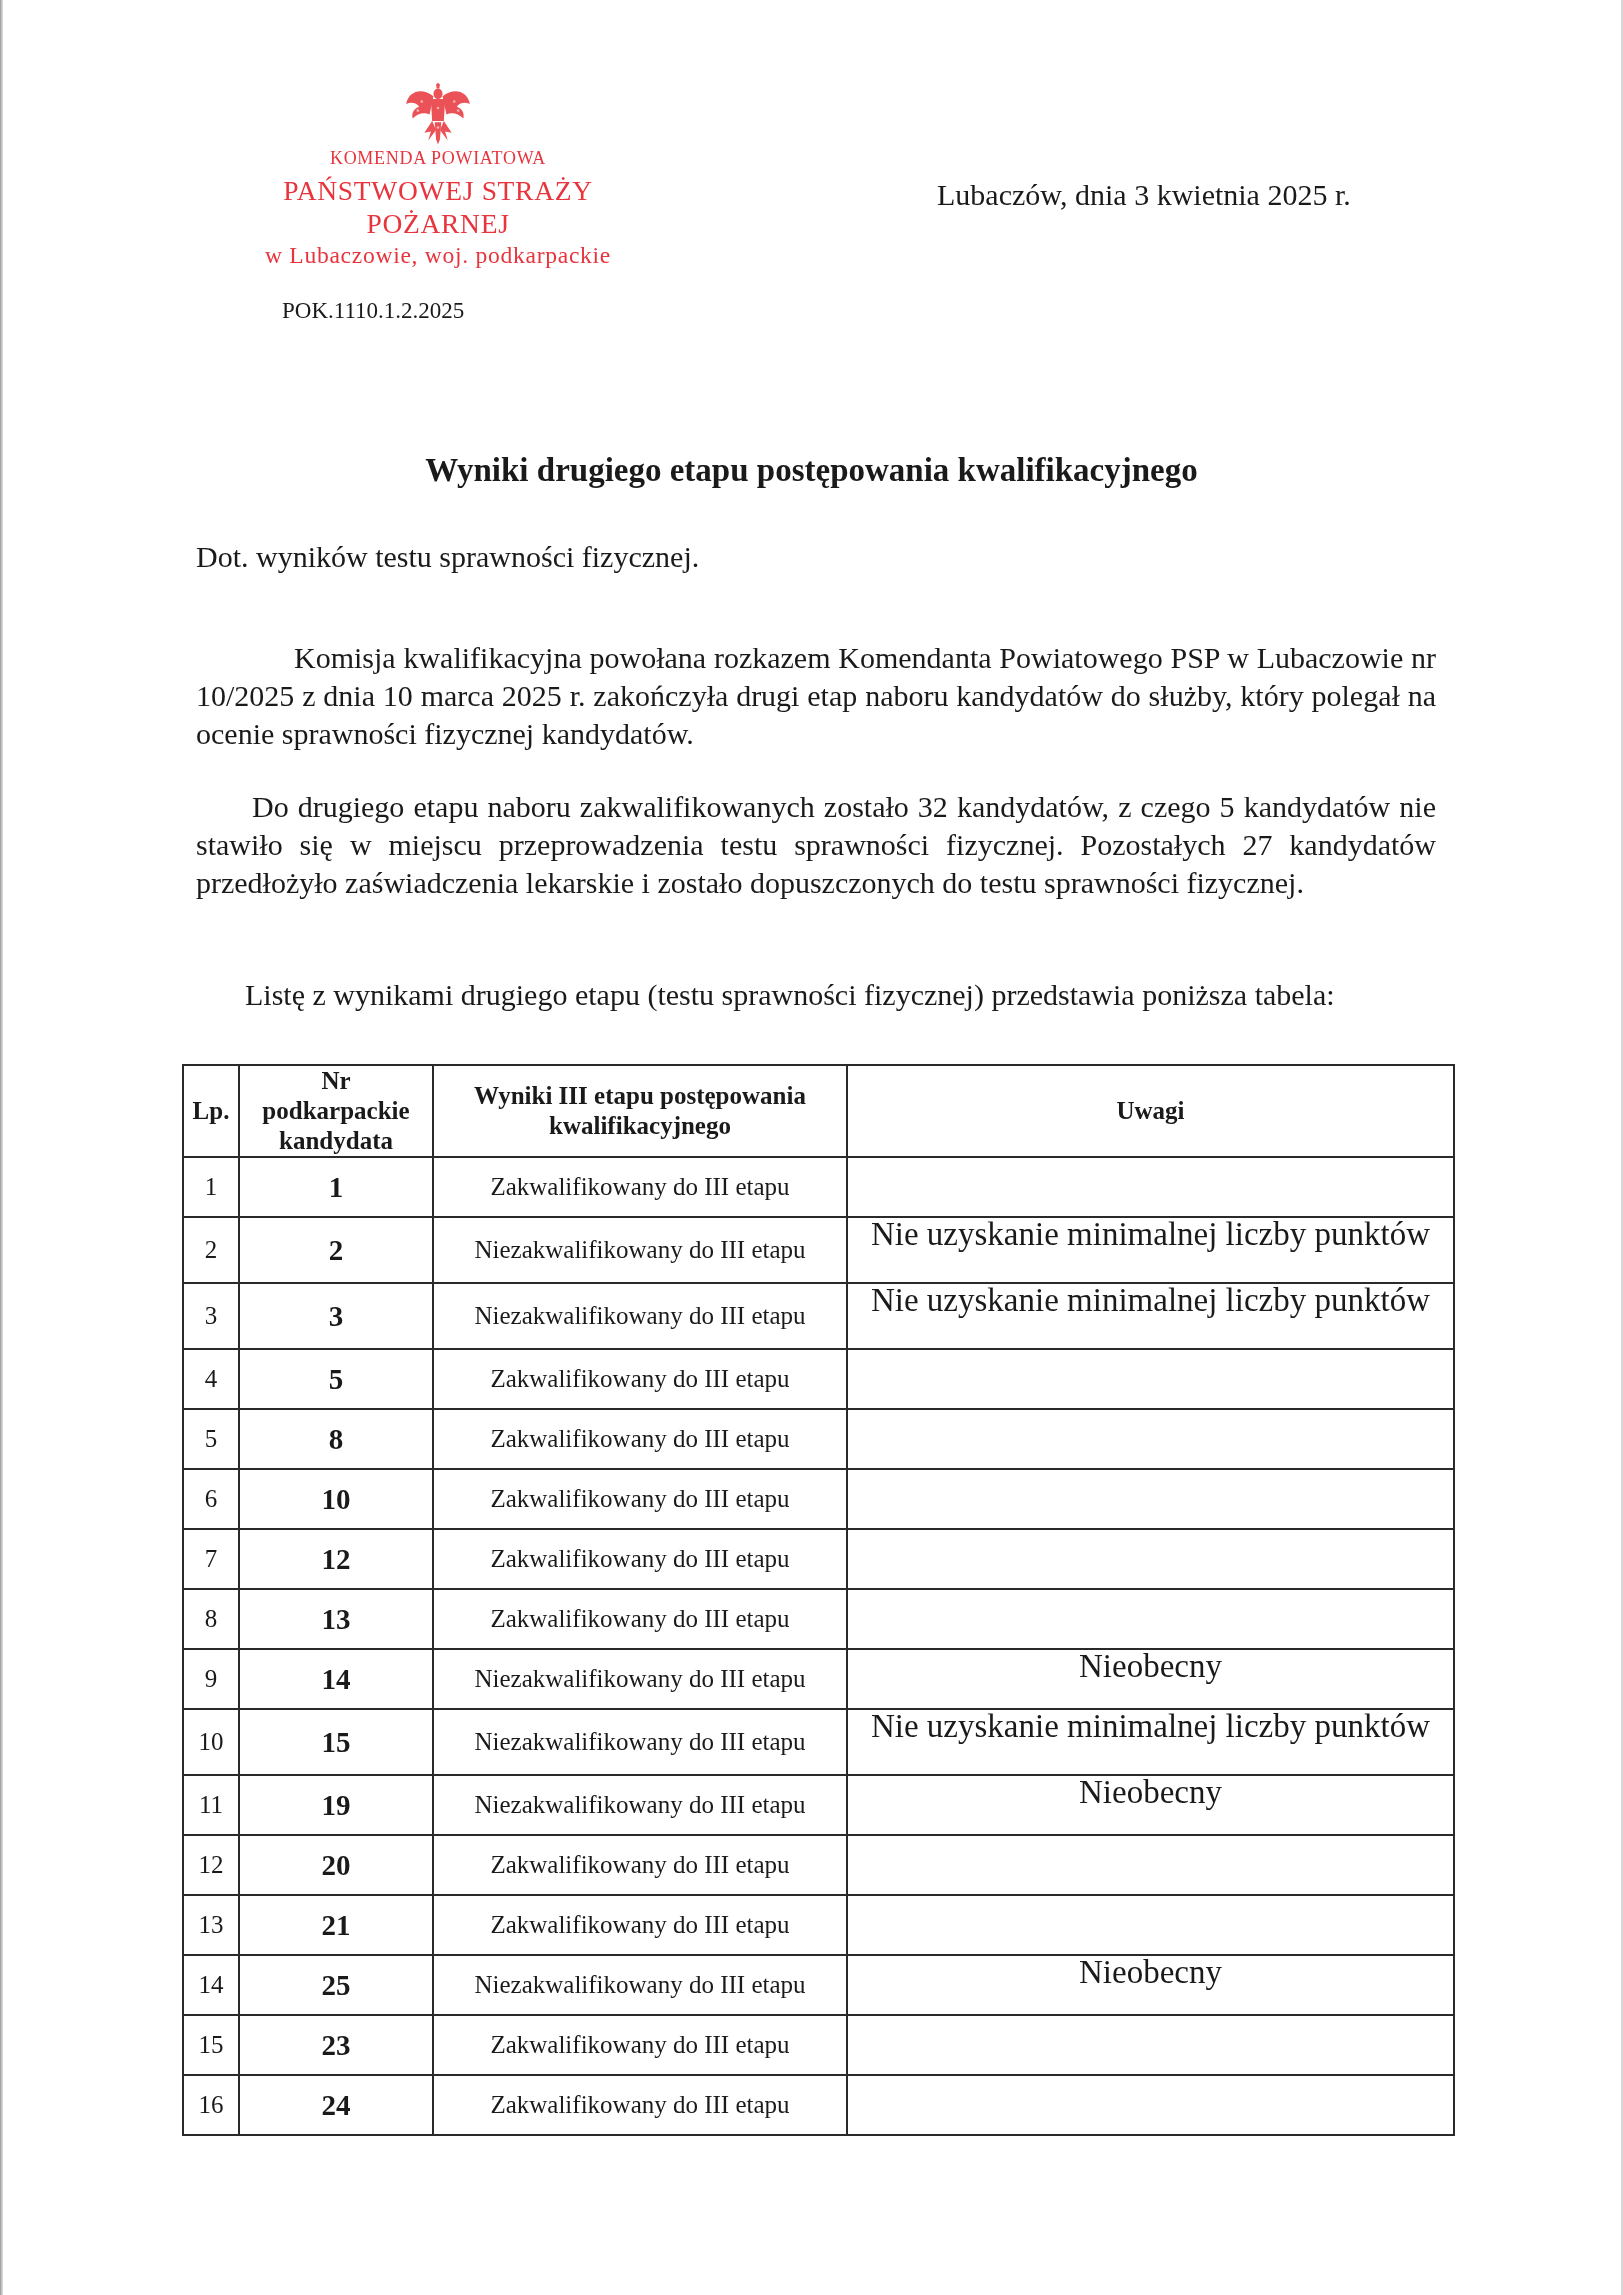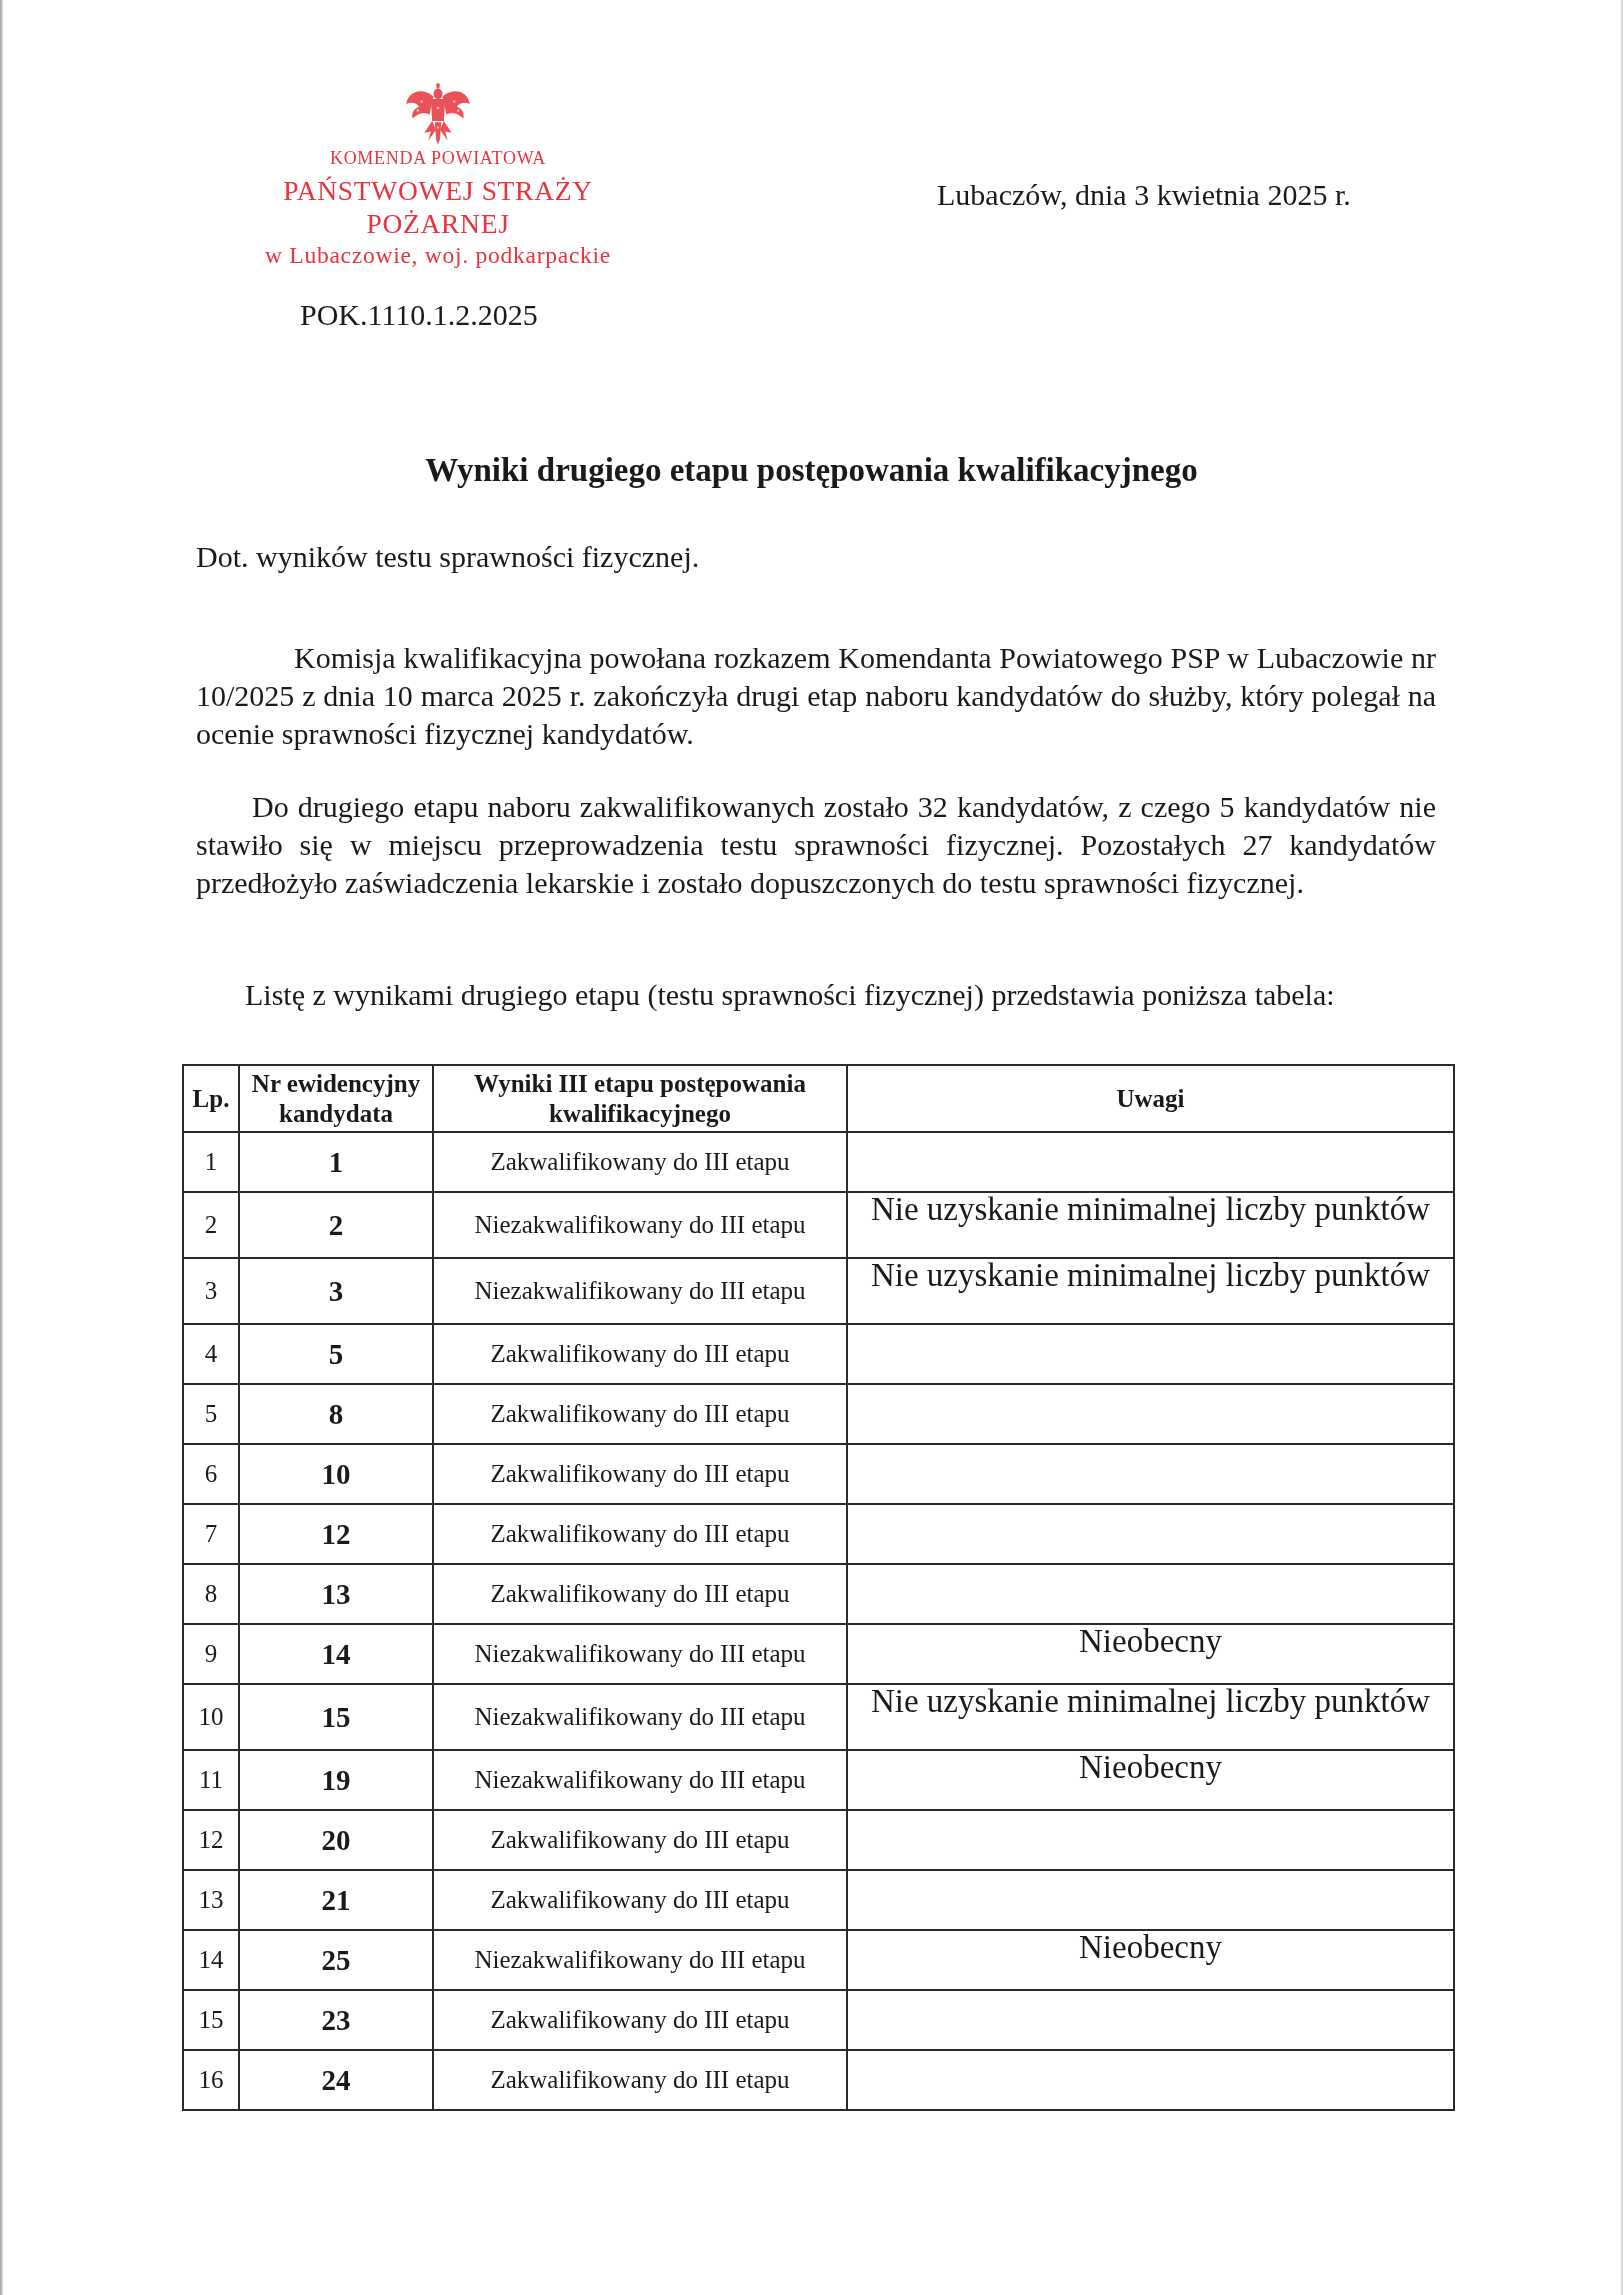--- a/index.html
+++ b/index.html
@@ -10,21 +10,21 @@
   .page-edge-right { position:absolute; right:0; top:0; width:2px; height:2295px; background:#d8d8d8; }
 
   
   .stamp { position:absolute; left:209px; top:82px; width:458px; text-align:center; color:#e8343c; }
   .eagle { width:72px; height:65px; margin:0 auto 0 auto; display:block; position:relative; left:0; }
   .stamp-line1 { font-size:18px; letter-spacing:0.7px; margin-top:-3.9px; line-height:31px; }
   .stamp-line2 { font-size:27.5px; letter-spacing:0.7px; line-height:33px; }
   .stamp-line3 { font-size:23.6px; letter-spacing:0.7px; line-height:30px; }
 
   .date { position:absolute; left:937px; top:178px; font-size:30px; }
-  .ref { position:absolute; left:300px; top:298px; font-size:30px; }
+  .ref { position:absolute; left:282px; top:298px; font-size:23px; }
 
   .title { position:absolute; left:0; width:1623px; top:452px; text-align:center;
            font-size:33px; font-weight:bold; }
   .subject { position:absolute; left:196px; top:540px; font-size:30px; }
 
   .para { position:absolute; left:196px; width:1240px; font-size:30px; line-height:38px;
           text-align:justify; text-indent:98px; }
   .p1 { top:609px; }
   .p2 { top:758px; text-indent:56px; }
   .p3 { top:946px; text-indent:49px; }
@@ -88,21 +88,21 @@
 <table class="results-table">
   <colgroup>
     <col class="col-lp">
       <col class="col-nr">
       <col class="col-res">
       <col class="col-uw">
   </colgroup>
   <thead>
     <tr>
       <th>Lp.</th>
-      <th>Nr ewidencyjny kandydata</th>
+      <th>Nr podkarpackie kandydata</th>
       <th>Wyniki III etapu postępowania kwalifikacyjnego</th>
       <th>Uwagi</th>
     </tr>
   </thead>
   <tbody id="table-body">
       <tr>
         <td class="lp">1</td>
         <td class="nr">1</td>
         <td class="res">Zakwalifikowany do III etapu</td>
         <td class="uwagi empty"></td>

